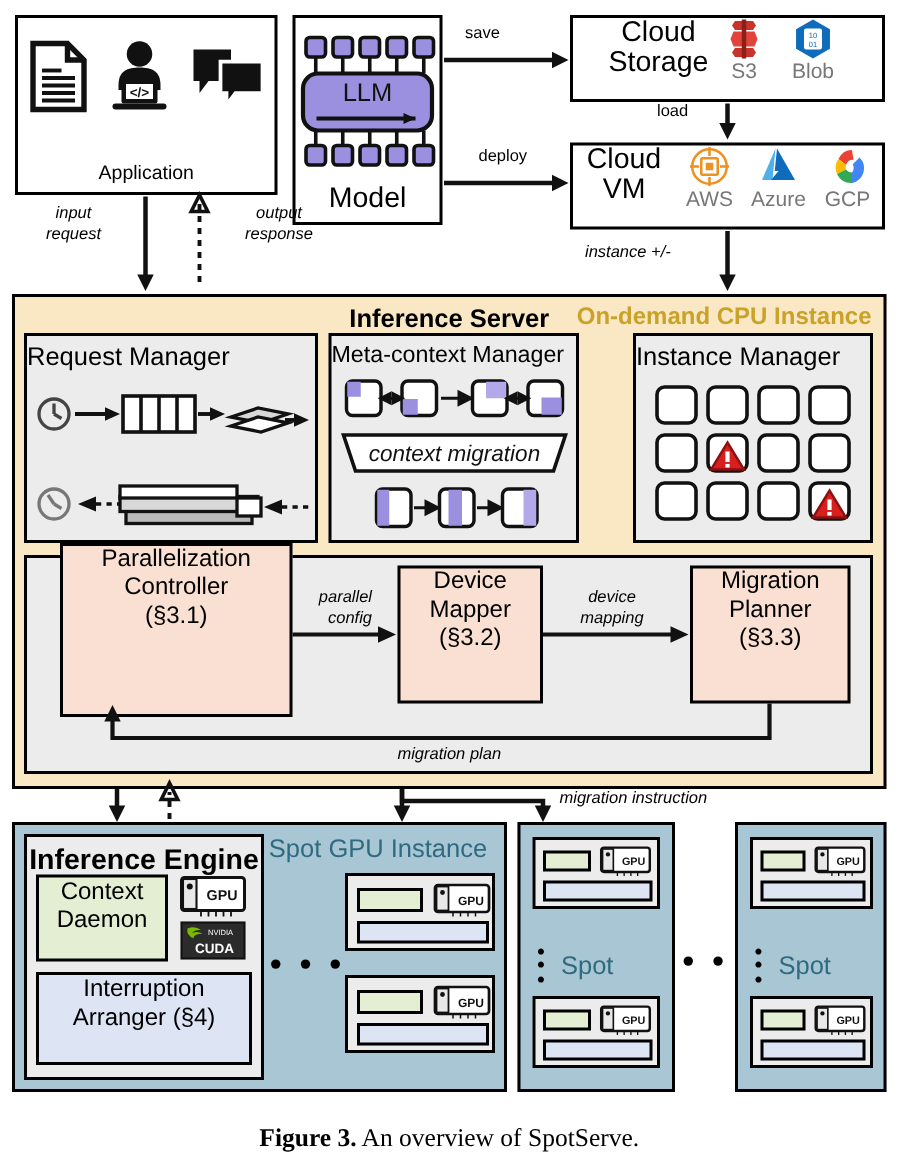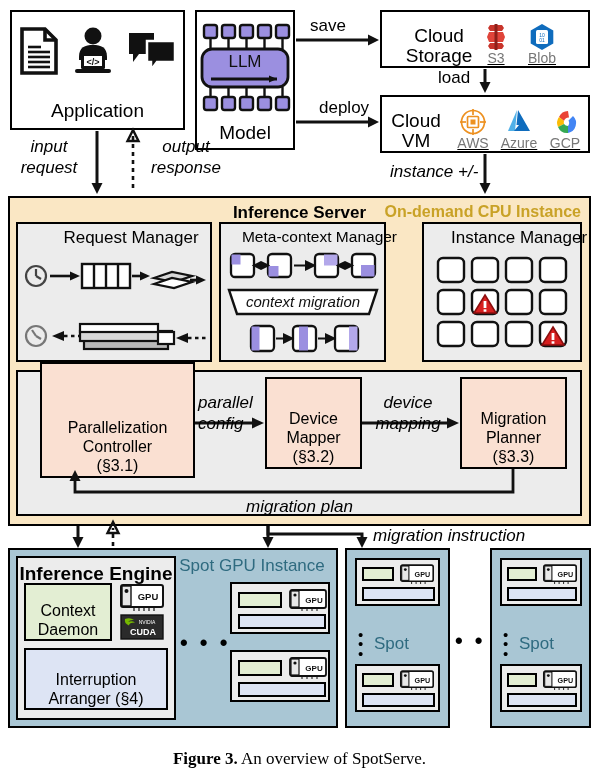--- a/index.html
+++ b/index.html
@@ -1,51 +1,51 @@
 <!DOCTYPE html>
 <html><head>
 <meta charset="utf-8">
 <style>
   html,body{margin:0;padding:0;background:#fff;}
   body{width:599px;height:781px;position:relative;
        font-family:"Liberation Sans",sans-serif;color:#000;overflow:hidden;}
   .abs{position:absolute;box-sizing:border-box;}
   .bx{border:2.5px solid #000;background:#fff;}
-  .ctr{display:flex;align-items:flex-end;justify-content:center;text-align:center;}
+  .ctr{display:flex;align-items:flex-start;justify-content:center;text-align:center;}
   .it{font-style:italic;}
   svg{display:block;overflow:visible;}
 
   
   #app-box{left:10px;top:10px;width:175px;height:120px;}
   #app-icons{position:absolute;left:0;top:8px;width:100%;height:62px;
        display:flex;align-items:center;justify-content:center;gap:10px;}
-  #app-label{position:absolute;left:0;bottom:6px;width:100%;font-size:19px;text-align:center;}
+  #app-label{position:absolute;left:0;bottom:6px;width:100%;font-size:13px;text-align:center;}
 
   #model-box{left:195px;top:10px;width:100px;height:140px;}
   #model-inner{position:absolute;left:0;top:6px;width:100%;height:102px;}
   #model-label{position:absolute;left:0;bottom:4px;width:100%;font-size:19px;text-align:center;}
 
   #cs-box{left:380px;top:10px;width:210px;height:58px;}
   #cvm-box{left:380px;top:95px;width:210px;height:58px;}
   .cloud-name{font-size:19px;line-height:1.05;text-align:center;width:68px;}
-  .logo-col{width:46px;display:flex;flex-direction:column;align-items:center;text-decoration:underline;}
+  .logo-col{width:46px;display:flex;flex-direction:column;align-items:center;}
   .logo-cap{font-size:14px;color:#777;margin-top:-1px;}
 
   
   #server-box{left:8px;top:196px;width:583px;height:330px;
       background:#fae7c4;border:2.5px solid #000;}
   #server-title{position:absolute;left:0;top:5px;width:100%;text-align:center;
       font-size:17px;font-weight:bold;}
   #ondemand{position:absolute;right:8px;top:5px;font-size:16px;color:#c9a227;font-weight:bold;}
 
   .panel{background:#ececec;border:2.5px solid #000;}
   #rm-panel{left:16px;top:222px;width:196px;height:140px;}
   #mcm-panel{left:219px;top:222px;width:167px;height:140px;}
   #im-panel{left:422px;top:222px;width:160px;height:140px;}
-  .panel-title{position:absolute;left:0;top:4px;width:100%;text-align:center;font-size:17px;margin-left:17px;}
+  .panel-title{position:absolute;left:0;top:4px;width:100%;font-size:17px;}
 
   #flow-panel{left:16px;top:370px;width:566px;height:146px;background:#ececec;border:2.5px solid #000;}
   .pinkbox{background:#fae0d2;border:2.5px solid #000;font-size:16px;line-height:1.18;}
   #pc-box{left:40px;top:362px;width:155px;height:116px;}
   #dm-box{left:265px;top:377px;width:97px;height:92px;}
   #mp-box{left:460px;top:377px;width:107px;height:92px;}
 
   
   .spot-panel{background:#a9c6d4;border:2.5px solid #000;}
   #spot1{left:8px;top:548px;width:330px;height:180px;}
@@ -62,21 +62,21 @@
       border:2px solid #000;font-size:16px;line-height:1.2;}
 
   #spot-gpu-label{left:170px;top:556px;width:164px;font-size:17px;color:#2f6b80;text-align:center;}
   .gpu-card{background:#ececec;border:2.5px solid #000;}
   .mini-green{background:#e3eed3;border:2px solid #000;}
   .mini-blue{background:#dde4f4;border:2px solid #000;}
   .spot-word{color:#2f6b80;font-size:17px;}
   .dots{font-size:22px;font-weight:bold;letter-spacing:3px;}
 
   
-  .lbl{font-size:17px;}
+  .lbl{font-size:11px;}
   #caption{position:absolute;left:0;bottom:12px;width:100%;text-align:center;
       font-family:"Liberation Serif",serif;font-size:17px;}
   #caption b{font-weight:bold;}
 </style>
 </head>
 <body>
 
 <div class="abs bx" id="app-box">
   <div id="app-icons">
     <svg width="40" height="48" viewBox="0 0 40 48">
@@ -386,21 +386,21 @@
     <line x1="195" y1="53" x2="256" y2="53"></line>
     <line x1="362" y1="53" x2="451" y2="53"></line>
     <path d="M513 99 L513 122 L75 122 L75 108"></path>
   </g>
   <g fill="#111">
     <path d="M264 53 L252 47.5 L252 58.5 Z"></path>
     <path d="M459 53 L447 47.5 L447 58.5 Z"></path>
     <path d="M75 100 L69.5 111 L80.5 111 Z"></path>
   </g>
 </svg>
-<div class="abs lbl it" style="left:198px;top:392px;width:62px;text-align:left;line-height:1.25;">
+<div class="abs lbl it" style="left:186px;top:392px;width:62px;text-align:right;line-height:1.25;">
   <div>parallel</div>
   <div>config</div>
 </div>
 <div class="abs lbl it" style="left:368px;top:392px;width:80px;text-align:center;line-height:1.25;">
   <div>device</div>
   <div>mapping</div>
 </div>
 <div class="abs lbl it" style="left:0;top:497px;width:599px;text-align:center;">migration plan</div>
 
 <svg class="abs" style="left:0;top:520px;width:599px;height:40px;">

